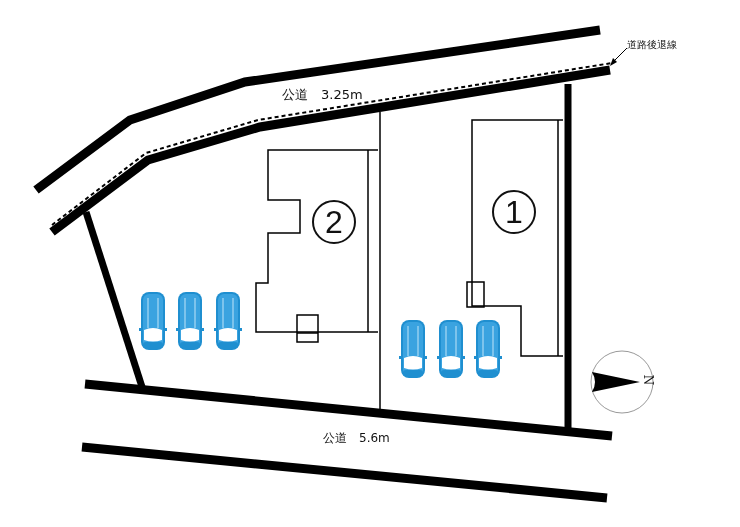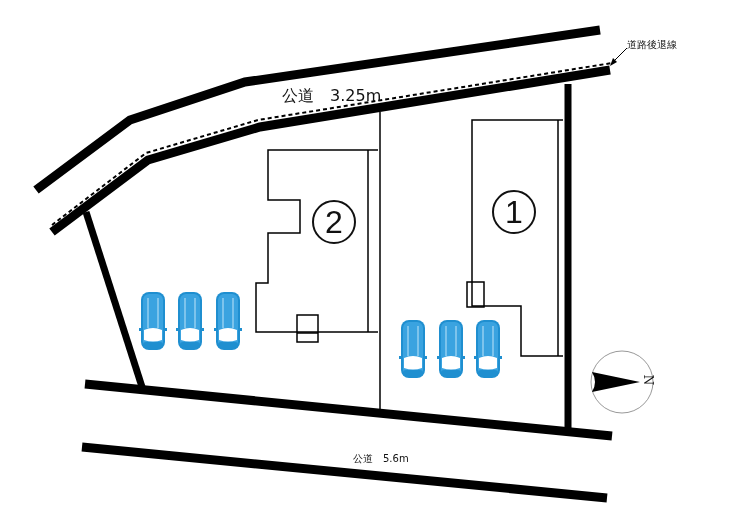--- a/index.html
+++ b/index.html
@@ -1,20 +1,20 @@
 <!DOCTYPE html>
 <html><head>
   <meta charset="utf-8">
   <style>
     html, body { margin: 0; padding: 0; background: #ffffff; }
     body { width: 740px; height: 527px; overflow: hidden; position: relative; font-family: "DejaVu Sans", sans-serif; }
     .canvas { position: absolute; left: 0; top: 0; width: 740px; height: 527px; }
     .label { position: absolute; color: #111; font-family: "DejaVu Sans", sans-serif; white-space: nowrap; }
-    .road-label-top { left: 282px; top: 86px; font-size: 16px; }
-    .road-label-bottom { left: 323px; top: 452px; font-size: 10px; margin-left: 30px; }
+    .road-label-top { left: 282px; top: 86px; font-size: 13px; }
+    .road-label-bottom { left: 323px; top: 430px; font-size: 12px; }
     .setback-label { left: 627px; top: 38px; font-size: 10px; }
     .lot-number { position: absolute; width: 44px; height: 44px; border: 2px solid #111; border-radius: 50%;
                   display: flex; align-items: center; justify-content: center; font-size: 32px; line-height: 1;
                   font-family: "Liberation Sans", sans-serif; color: #111; box-sizing: border-box; }
     .lot-2 { left: 312px; top: 200px; }
     .lot-1 { left: 492px; top: 190px; }
     .compass-label { position: absolute; left: 643px; top: 373px; font-size: 12px; font-family: "DejaVu Serif", serif;
                      transform: rotate(90deg); color: #111; }
   </style>
 </head>

